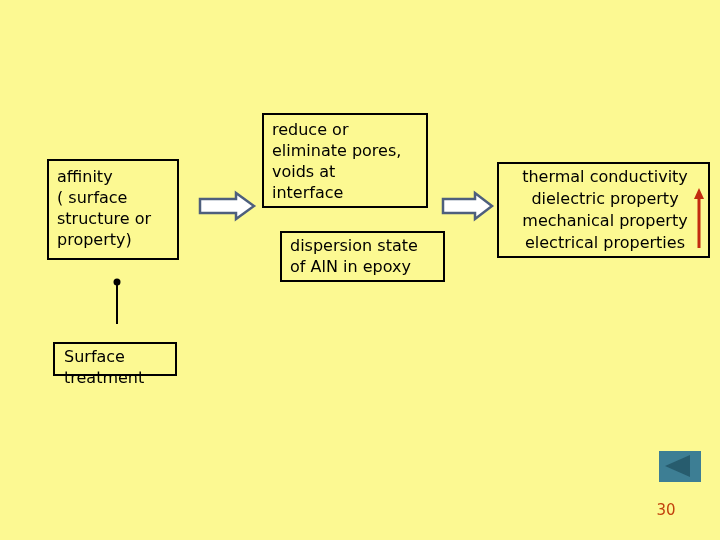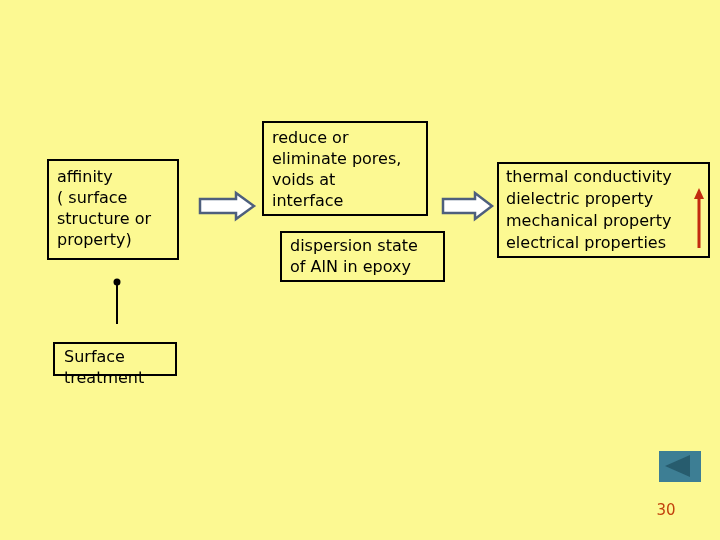--- a/index.html
+++ b/index.html
@@ -19,23 +19,23 @@
     position: absolute;
     box-sizing: border-box;
     border: 2px solid #000;
     background: transparent;
     font-size: 16px;
     line-height: 21px;
     white-space: pre;
     color: #000;
   }
   #affinity-box   { left: 47px;  top: 159px; width: 132px; height: 101px; padding: 5px 14px 0 8px; }
-  #reduce-box     { left: 262px; top: 113px; width: 166px; height: 95px;  padding: 4px 4px 0 8px; margin-top: 8px; }
+  #reduce-box     { left: 262px; top: 113px; width: 166px; height: 95px;  padding: 4px 4px 0 8px; }
   #dispersion-box { left: 261px; top: 231px; width: 165px; height: 51px;  padding: 2px 4px 0 8px; margin-left: 19px; }
-  #properties-box { left: 497px; top: 162px; width: 213px; height: 96px;  padding: 2px 4px 0 7px; line-height: 22px; }
+  #properties-box { left: 497px; top: 162px; width: 213px; height: 96px;  padding: 2px 4px 0 7px; line-height: 22px; text-align: center; }
   #surface-box    { left: 53px;  top: 342px; width: 124px; height: 34px;  padding: 2px 4px 0 9px; }
   .shape { position: absolute; }
   #block-arrow-1 { left: 198px; top: 190px; }
   #block-arrow-2 { left: 441px; top: 190px; }
   #connector     { left: 110px; top: 276px; }
   #red-up-arrow  { left: 692px; top: 186px; }
   #back-button {
     position: absolute;
     left: 659px; top: 451px;
     width: 42px; height: 31px;

